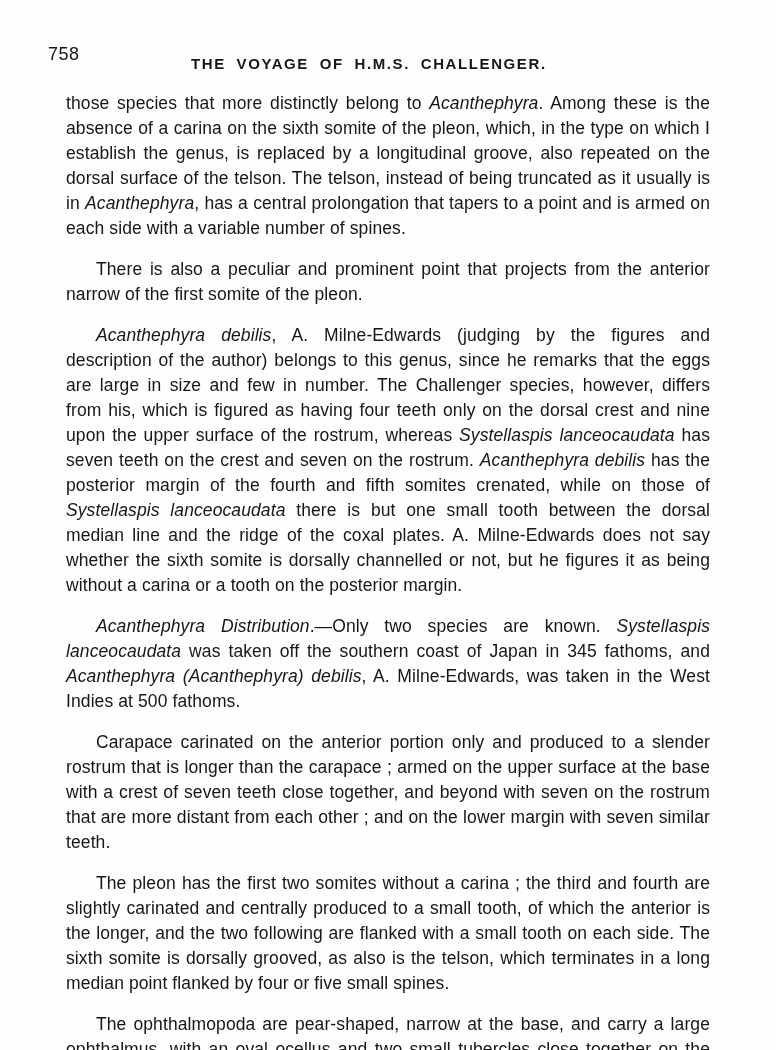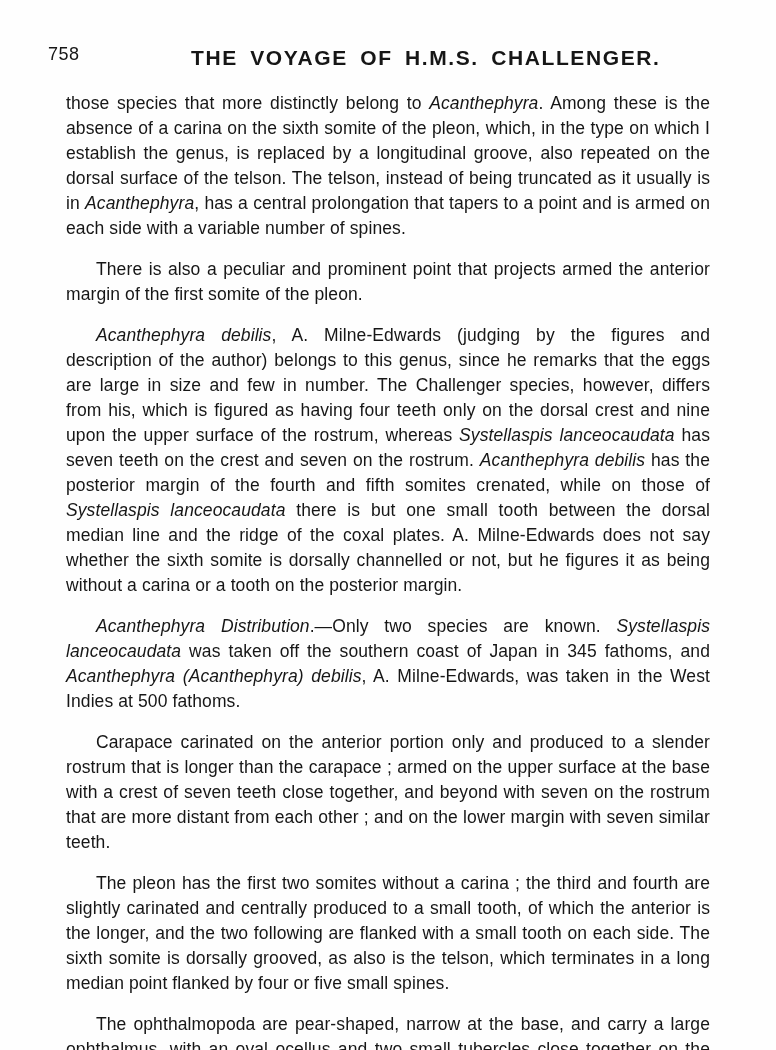--- a/index.html
+++ b/index.html
@@ -25,22 +25,22 @@
   .pagenum {
     position: absolute;
     left: 48px;
     top: 0;
     font-size: 18px;
     letter-spacing: 0.5px;
   }
   .runtitle {
     position: absolute;
     left: 191px;
-    top: 2px;
-    font-size: 21px;
+    top: 11px;
+    font-size: 15px;
     font-weight: bold;
     letter-spacing: 1.6px;
     word-spacing: 5px;
     white-space: nowrap;
   }
   main.bodyblock {
     margin: 27px 50px 0 50px;
     width: 676px;
   }
   p.body-par {
@@ -72,21 +72,21 @@
 
   <header class="pagehead">
     <span class="pagenum">758</span>
     <span class="runtitle">THE VOYAGE OF H.M.S. CHALLENGER.</span>
   </header>
 
   <main class="bodyblock">
 
     <p class="body-par noindent"><span>those species that more distinctly belong to </span><span class="it">Acanthephyra</span><span>. Among these is the absence of a carina on the sixth somite of the pleon, which, in the type on which I establish the genus, is replaced by a longitudinal groove, also repeated on the dorsal surface of the telson. The telson, instead of being truncated as it usually is in </span><span class="it">Acanthephyra</span><span>, has a central prolongation that tapers to a point and is armed on each side with a variable number of spines.</span></p>
 
-    <p class="body-par"><span>There is also a peculiar and prominent point that projects armed the anterior margin of the first somite of the pleon.</span></p>
+    <p class="body-par"><span>There is also a peculiar and prominent point that projects from the anterior narrow of the first somite of the pleon.</span></p>
 
     <p class="body-par"><span class="it">Acanthephyra debilis</span><span>, A. Milne-Edwards (judging by the figures and description of the author) belongs to this genus, since he remarks that the eggs are large in size and few in number. The Challenger species, however, differs from his, which is figured as having four teeth only on the dorsal crest and nine upon the upper surface of the rostrum, whereas </span><span class="it">Systellaspis lanceocaudata</span><span> has seven teeth on the crest and seven on the rostrum. </span><span class="it">Acanthephyra debilis</span><span> has the posterior margin of the fourth and fifth somites crenated, while on those of </span><span class="it">Systellaspis lanceocaudata</span><span> there is but one small tooth between the dorsal median line and the ridge of the coxal plates. A. Milne-Edwards does not say whether the sixth somite is dorsally channelled or not, but he figures it as being without a carina or a tooth on the posterior margin.</span></p>
 
     <p class="body-par"><span class="it">Acanthephyra Distribution</span><span>.—Only two species are known. </span><span class="it">Systellaspis lanceocaudata</span><span> was taken off the southern coast of Japan in 345 fathoms, and </span><span class="it">Acanthephyra (Acanthephyra) debilis</span><span>, A. Milne-Edwards, was taken in the West Indies at 500 fathoms.</span></p>
 
 
     <p class="body-par"><span>Carapace carinated on the anterior portion only and produced to a slender rostrum that is longer than the carapace&nbsp;; armed on the upper surface at the base with a crest of seven teeth close together, and beyond with seven on the rostrum that are more distant from each other&nbsp;; and on the lower margin with seven similar teeth.</span></p>
 
     <p class="body-par"><span>The pleon has the first two somites without a carina&nbsp;; the third and fourth are slightly carinated and centrally produced to a small tooth, of which the anterior is the longer, and the two following are flanked with a small tooth on each side. The sixth somite is dorsally grooved, as also is the telson, which terminates in a long median point flanked by four or five small spines.</span></p>
 

